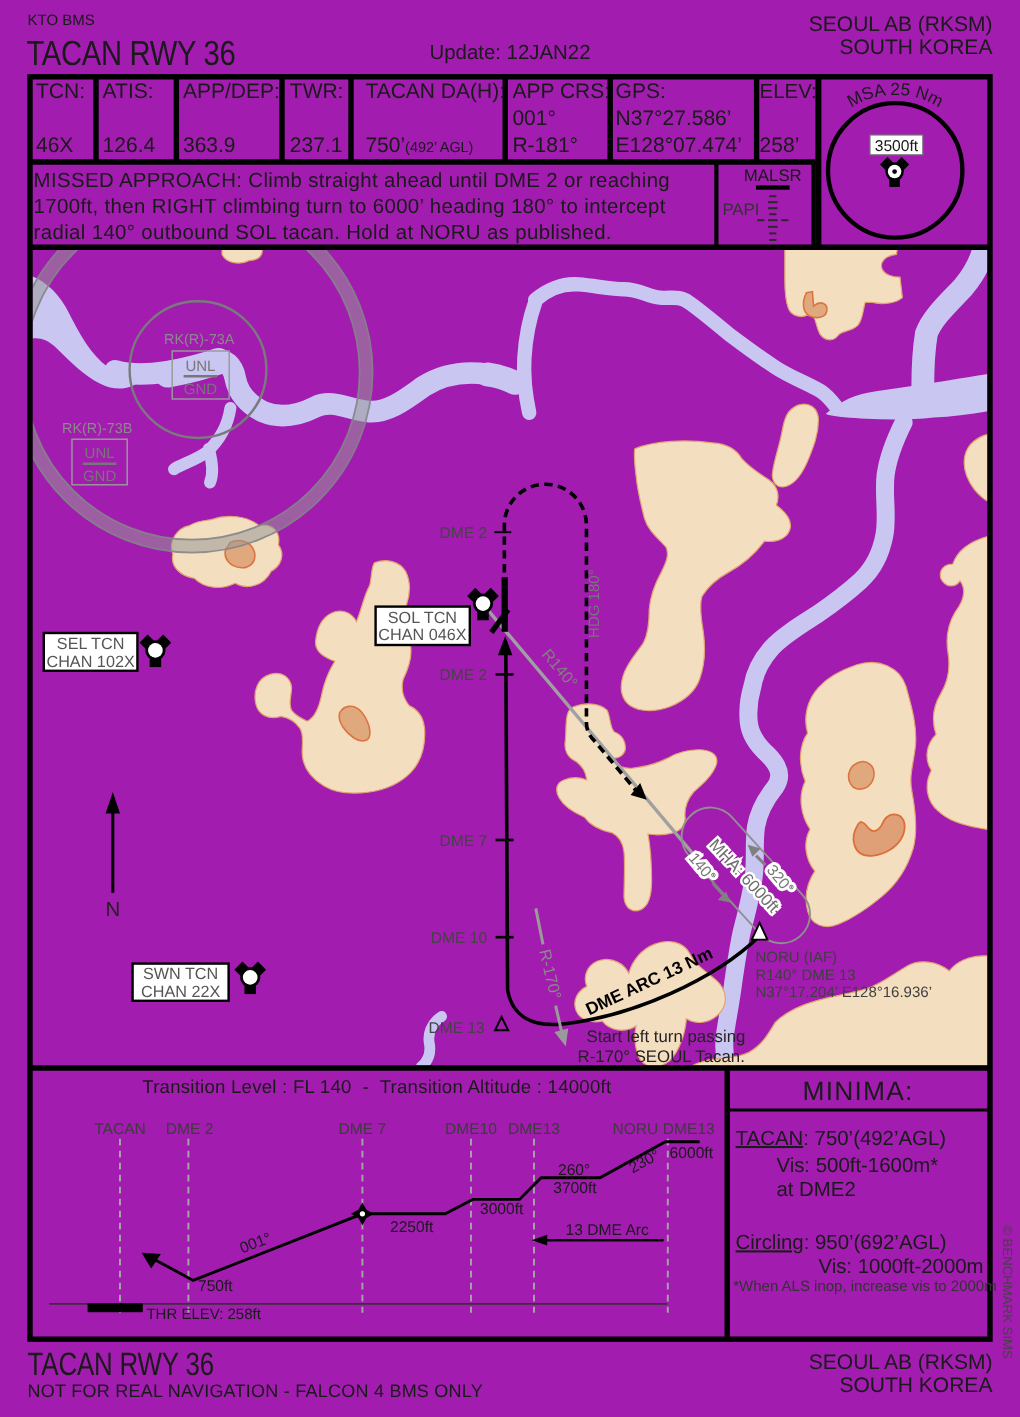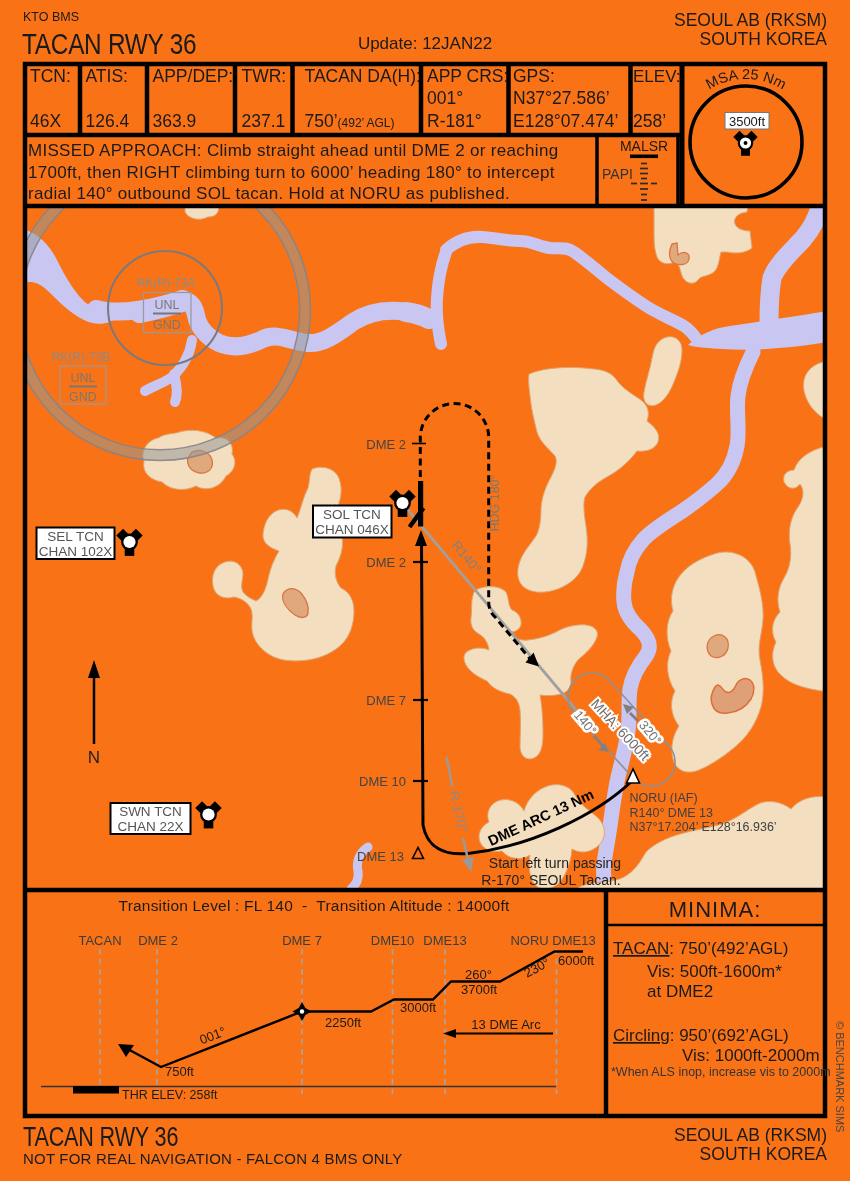--- a/index.html
+++ b/index.html
@@ -1,16 +1,16 @@
 <!DOCTYPE html>
 <html><head>
 <meta charset="utf-8">
 <style>
 html,body{margin:0;padding:0;background:#fff;}
-#page{position:relative;width:850px;height:1181px;background:#f97316;font-family:"Liberation Sans",sans-serif;}
+#page{position:relative;width:850px;height:1181px;background:#a21caf;font-family:"Liberation Sans",sans-serif;}
 svg text{font-family:"Liberation Sans",sans-serif;}
 </style>
 </head>
 <body>
 <div id="page">
 <svg width="850" height="1181" viewBox="0 0 850 1181">
 <defs>
 
 <g id="tac">
 <rect x="-4.8" y="-13.9" width="9.6" height="9.2" transform="rotate(-45)" fill="#000"></rect>

